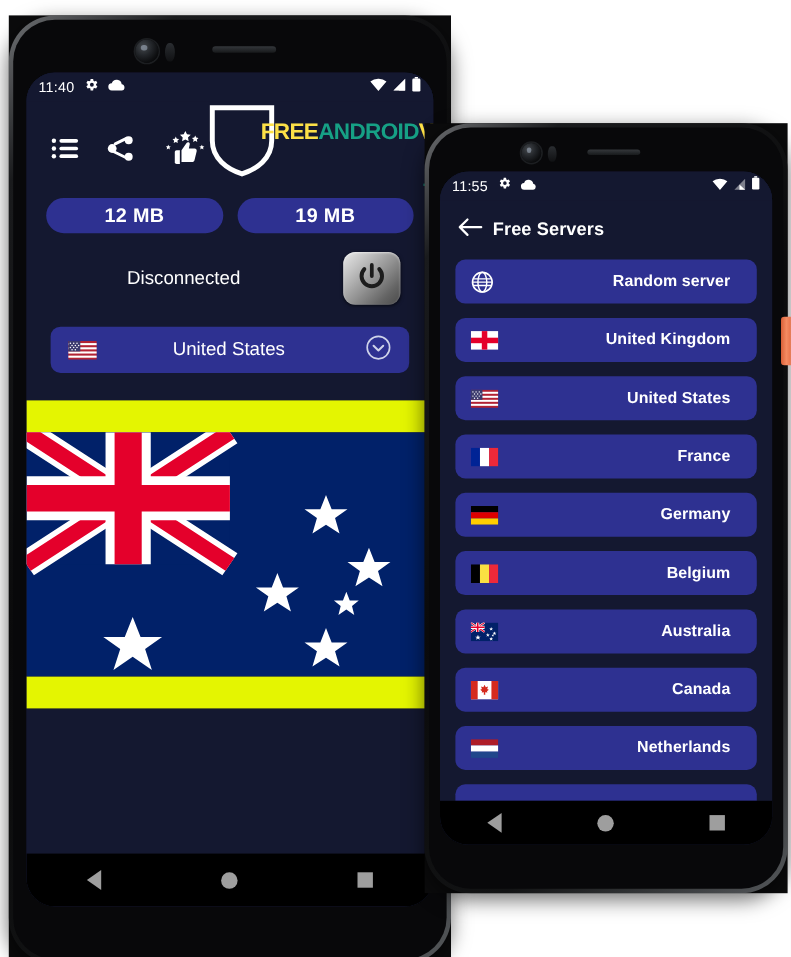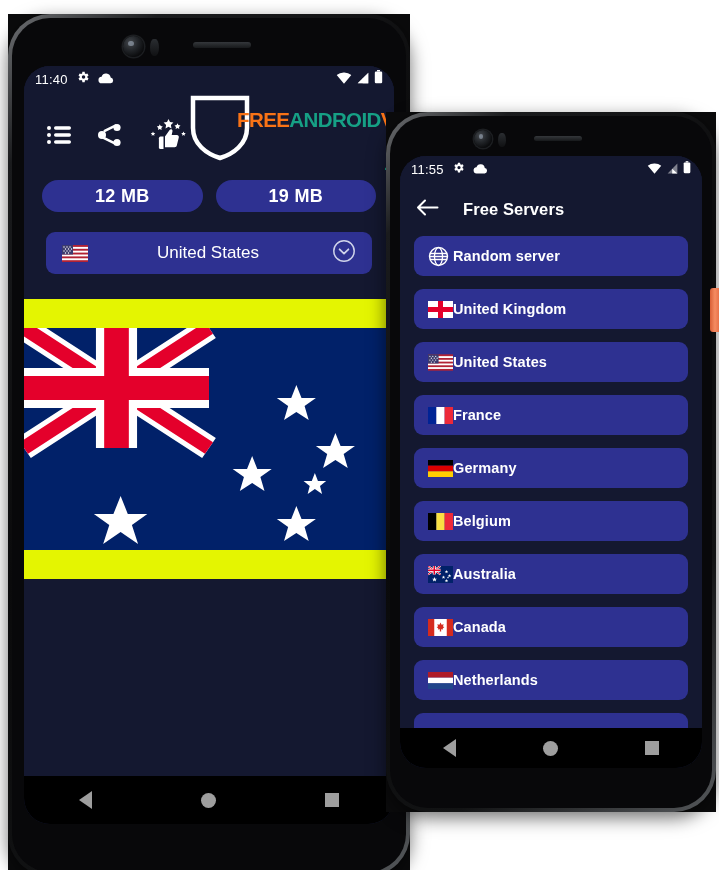--- a/index.html
+++ b/index.html
@@ -97,21 +97,21 @@
   .topicon { cursor: pointer; }
 
   .logo {
     margin-left: auto; display: flex; align-items: flex-start;
     padding-right: 2px;
   }
   .logo-shield { margin-right: -14px; margin-top: -8px; }
   .logo-text { line-height: 1; padding-top: 8px; }
   .logo-l1 { font-size: 20.5px; font-weight: 900; letter-spacing: -.6px; white-space: nowrap; }
   .logo-l2 { font-size: 14.5px; font-weight: 900; letter-spacing: -.2px; text-align: right; margin-top: 1px; }
-  .wh { color: #f97316; }
+  .wh { color: #fde047; }
   .tl { color: #16a085; margin-top: 28px; }
 
   .pills { display: flex; gap: 13px; padding: 14px 18px 0; }
   .pill {
     flex: 1; height: 32px; border-radius: 17px;
     background: #2e3191;
     display: flex; align-items: center; justify-content: center;
     color: #fff; font-size: 18px; font-weight: 800; letter-spacing: .3px;
   }
 
@@ -154,35 +154,35 @@
   .app2 { position: relative; height: 100%; background: #141830; }
   .app2-body { position: absolute; left:0; right:0; top:26px; bottom:40px; overflow:hidden; }
 
   .appbar2 {
     display: flex; align-items: center;
     height: 54px; padding: 0 16px;
   }
   .back-arrow { cursor: pointer; flex: 0 0 auto; }
   .appbar2-title {
     color: #ffffff; font-size: 16.5px; font-weight: 600;
-    margin-left: 24px; letter-spacing: .1px;
+    margin-left: 9px; letter-spacing: .1px;
   }
 
   .srvlist { padding: 0 14px; }
   .srv {
     height: 40px; border-radius: 9px;
     background: #2e3191;
     display: flex; align-items: center;
     padding: 0 14px;
     margin-bottom: 13px;
     cursor: pointer;
   }
   .srv .ficon { width: 25px; height: 17px; flex: 0 0 auto; display:flex; align-items:center; }
   .srv .slabel {
-    flex: 1; text-align: left;
+    flex: 1; text-align: right;
     color: #ffffff; font-size: 14.5px; font-weight: 700;
     padding-right: 10px; letter-spacing: .1px;
   }
 
   
   .side-btn {
     position: absolute; right: 0; top: 288px;
     width: 9px; height: 44px;
     border-radius: 3px 0 0 3px;
     background: linear-gradient(90deg,#d95f37,#f58b62 55%,#e8724a);
@@ -290,20 +290,31 @@
                 <div class="logo-l2 tl">.COM</div>
               </span>
             </div>
           </div>
 
           <div class="pills">
             <div class="pill">12 MB</div>
             <div class="pill">19 MB</div>
           </div>
 
+          <div class="statusrow">
+            <div class="disconnected">Disconnected</div>
+            <div class="powerbtn">
+              <span>
+                <svg width="30" height="30" viewBox="0 0 30 30">
+                  <path d="M8.2 8.6a9.3 9.3 0 1013.6 0" fill="none" stroke="#1c1c1c" stroke-width="3.6" stroke-linecap="round"></path>
+                  <rect x="13.3" y="3.2" width="3.4" height="13.5" rx="1.7" fill="#1c1c1c"></rect>
+                </svg>
+              </span>
+            </div>
+          </div>
 
           <div class="server-select">
             <span class="flag">
               <svg width="26" height="17" viewBox="0 0 26 17">
                 <rect width="26" height="17" fill="#b22234"></rect>
                 <rect y="1.9" width="26" height="1.9" fill="#fff"></rect>
                   <rect y="5.7" width="26" height="1.9" fill="#fff"></rect>
                 <rect y="9.5" width="26" height="1.9" fill="#fff"></rect>
                   <rect y="13.3" width="26" height="1.9" fill="#fff"></rect>
                 <rect width="11" height="9.5" fill="#3c3b6e"></rect>

